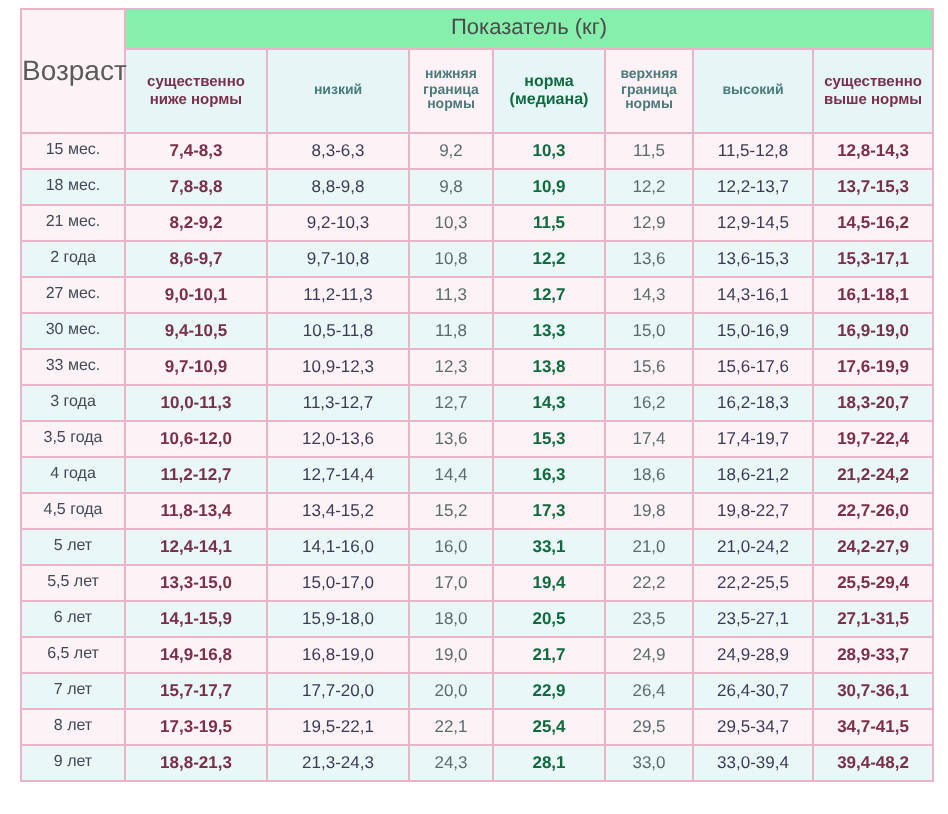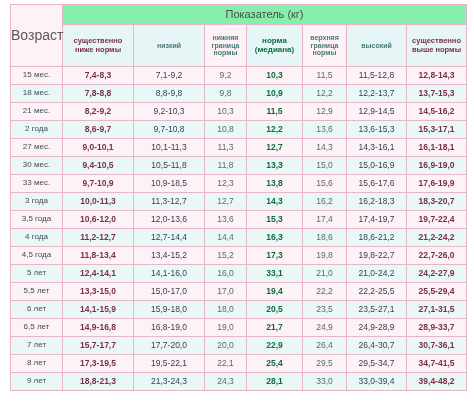--- a/index.html
+++ b/index.html
@@ -174,21 +174,21 @@
         <th class="hdr-sub tint bold">
           <span class="lbl">существенно</span>
           <span class="lbl">выше нормы</span>
         </th>
       </tr>
     </thead>
     <tbody id="table-body">
         <tr class="odd">
           <td class="cell age">15 мес.</td>
           <td class="cell vlow">7,4-8,3</td>
-          <td class="cell low">7,1-9,2</td>
+          <td class="cell low">8,3-6,3</td>
           <td class="cell lbnd">9,2</td>
           <td class="cell med">10,3</td>
           <td class="cell ubnd">11,5</td>
           <td class="cell high">11,5-12,8</td>
           <td class="cell vhigh">12,8-14,3</td>
         </tr>
         <tr class="even">
           <td class="cell age">18 мес.</td>
           <td class="cell vlow">7,8-8,8</td>
           <td class="cell low">8,8-9,8</td>
@@ -214,41 +214,41 @@
           <td class="cell low">9,7-10,8</td>
           <td class="cell lbnd">10,8</td>
           <td class="cell med">12,2</td>
           <td class="cell ubnd">13,6</td>
           <td class="cell high">13,6-15,3</td>
           <td class="cell vhigh">15,3-17,1</td>
         </tr>
         <tr class="odd">
           <td class="cell age">27 мес.</td>
           <td class="cell vlow">9,0-10,1</td>
-          <td class="cell low">10,1-11,3</td>
+          <td class="cell low">11,2-11,3</td>
           <td class="cell lbnd">11,3</td>
           <td class="cell med">12,7</td>
           <td class="cell ubnd">14,3</td>
           <td class="cell high">14,3-16,1</td>
           <td class="cell vhigh">16,1-18,1</td>
         </tr>
         <tr class="even">
           <td class="cell age">30 мес.</td>
           <td class="cell vlow">9,4-10,5</td>
           <td class="cell low">10,5-11,8</td>
           <td class="cell lbnd">11,8</td>
           <td class="cell med">13,3</td>
           <td class="cell ubnd">15,0</td>
           <td class="cell high">15,0-16,9</td>
           <td class="cell vhigh">16,9-19,0</td>
         </tr>
         <tr class="odd">
           <td class="cell age">33 мес.</td>
           <td class="cell vlow">9,7-10,9</td>
-          <td class="cell low">10,9-18,5</td>
+          <td class="cell low">10,9-12,3</td>
           <td class="cell lbnd">12,3</td>
           <td class="cell med">13,8</td>
           <td class="cell ubnd">15,6</td>
           <td class="cell high">15,6-17,6</td>
           <td class="cell vhigh">17,6-19,9</td>
         </tr>
         <tr class="even">
           <td class="cell age">3 года</td>
           <td class="cell vlow">10,0-11,3</td>
           <td class="cell low">11,3-12,7</td>

